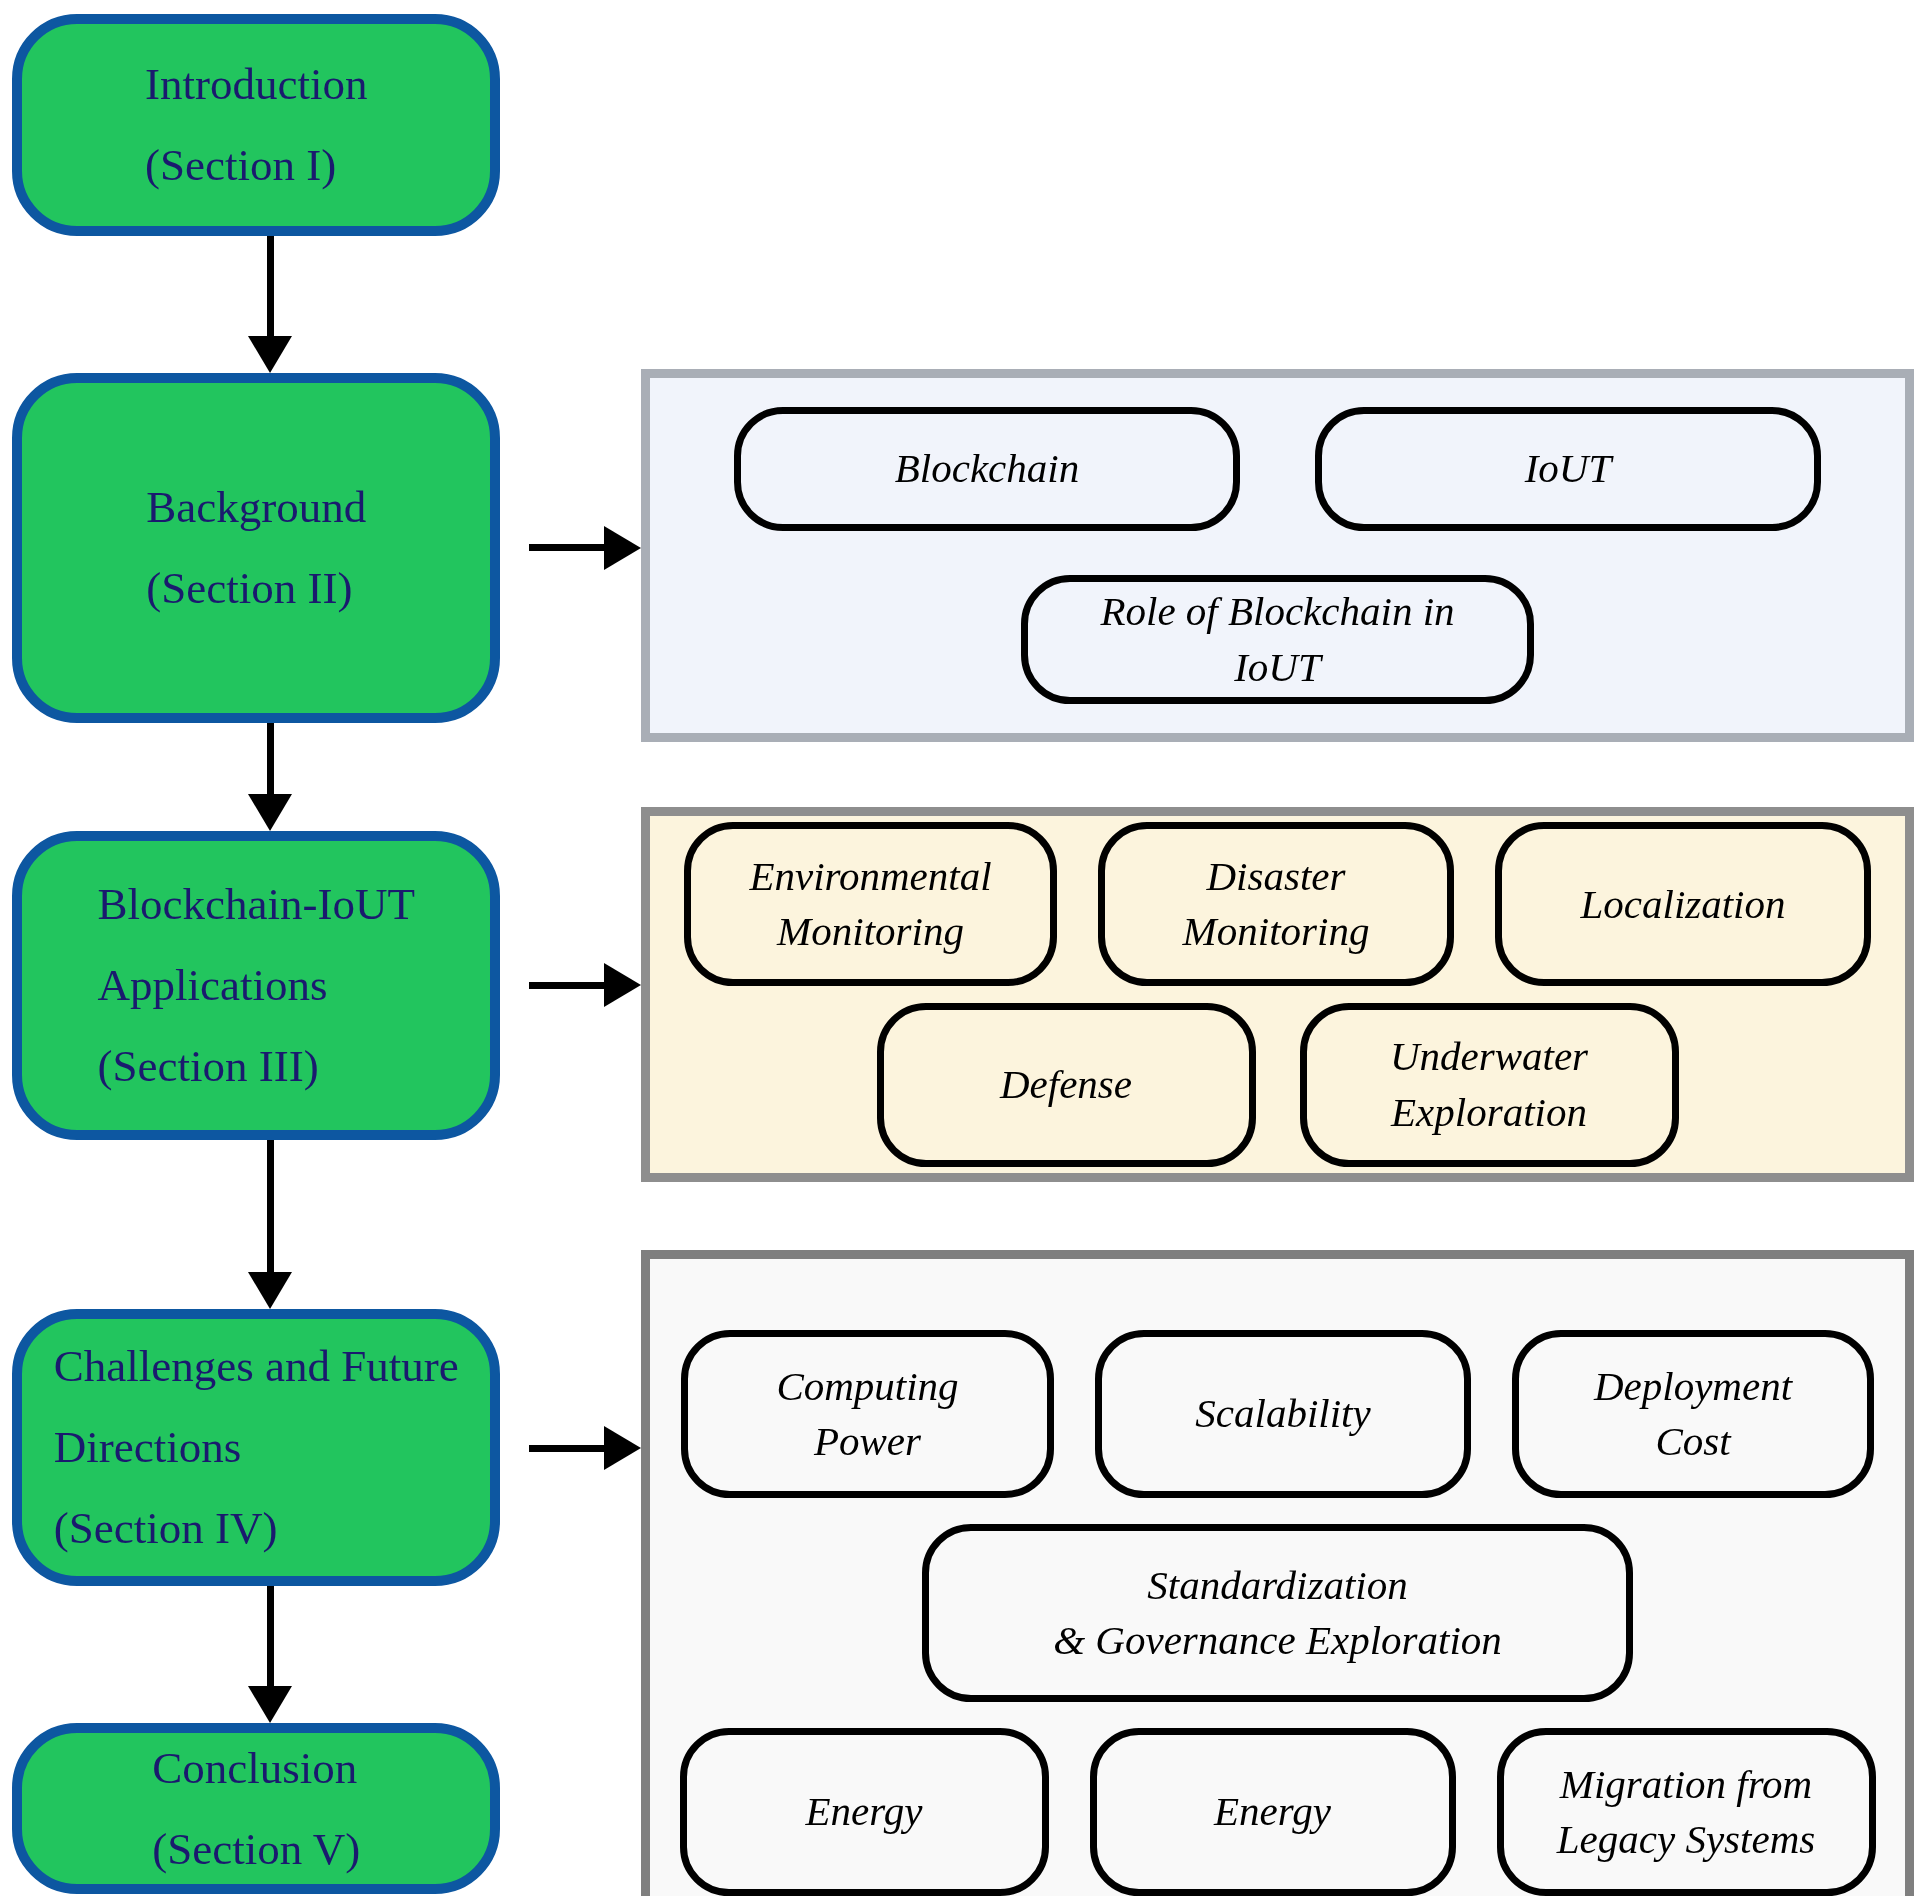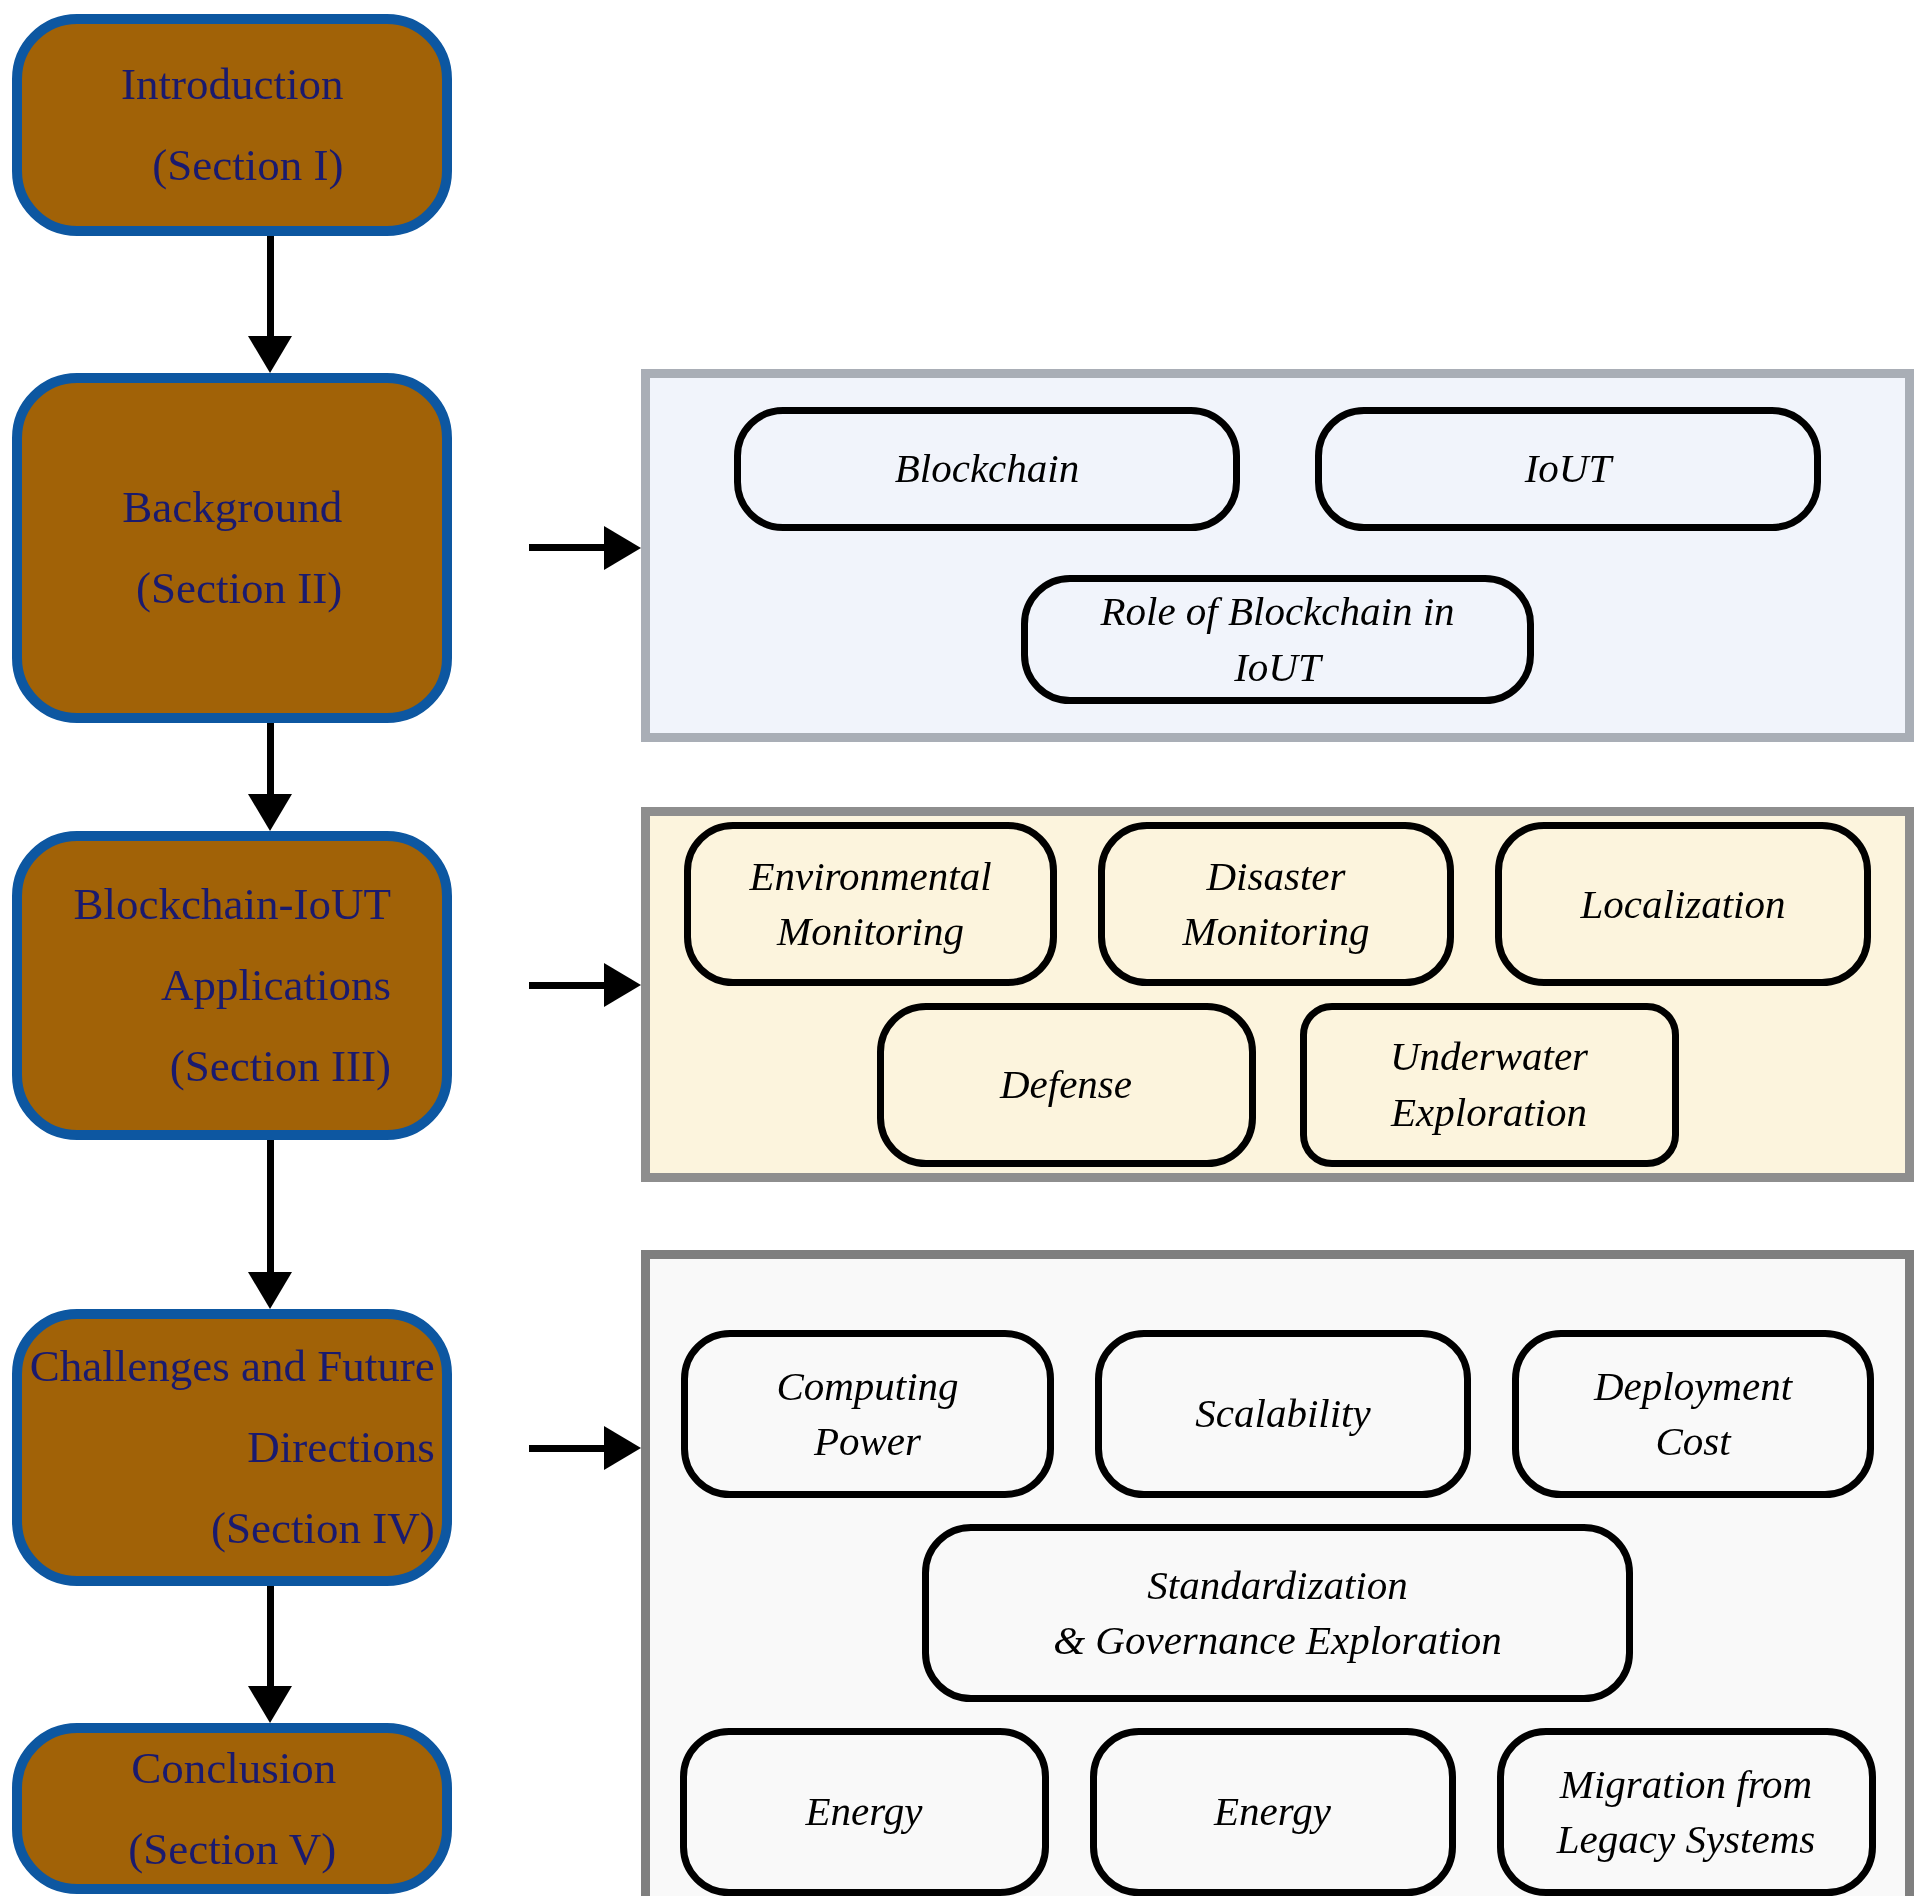--- a/index.html
+++ b/index.html
@@ -9,29 +9,29 @@
     height:1896px;
     background:#ffffff;
     font-family:"Liberation Serif", serif;
     overflow:hidden;
   }
 
   
   .section-box{
     position:absolute;
     left:12.3px;
-    width:440px;
+    width:488px;
     box-sizing:border-box;
-    background:#a16207;
+    background:#22c55e;
     border:10.3px solid #0d57a1;
     border-radius:65px;
     display:flex;
     align-items:center;
     justify-content:center;
-    text-align:right;
+    text-align:left;
     color:#1a1a6e;
     font-size:45px;
     line-height:1.8;
     white-space:pre-line;
   }
   .box-intro{top:13.7px;height:222px;}
   .box-background{top:373px;height:350px;}
   .box-applications{top:831px;height:309px;}
   .box-challenges{top:1309px;height:277px;}
   .box-conclusion{top:1723px;height:171px;}
@@ -103,21 +103,21 @@
   .pill-blockchain,.pill-iout{width:506px;height:124px;}
   .pill-role{width:513px;height:129px;}
   
   .panel-applications .pill{background:#fcf4dd;}
   .row-app1{gap:41px;}
   .row-app2{gap:44px;}
   .pill-env{width:373px;height:164px;}
   .pill-disaster{width:356px;height:164px;}
   .pill-localization{width:376px;height:164px;}
   .pill-defense{width:379px;height:164px;}
-  .pill-underwater{width:379px;height:164px;border-radius:32px;}
+  .pill-underwater{width:379px;height:164px;}
   
   .panel-challenges .pill{background:#f9f9f9;}
   .row-ch1{gap:41px;}
   .row-ch3{gap:41px;}
   .pill-computing{width:373px;height:168px;}
   .pill-deployment{width:362px;height:168px;}
   .pill-scalability{width:376px;height:168px;}
   .pill-standardization{width:711px;height:178px;}
   .pill-storage{width:369px;height:168px;}
   .pill-energy{width:366px;height:168px;}

